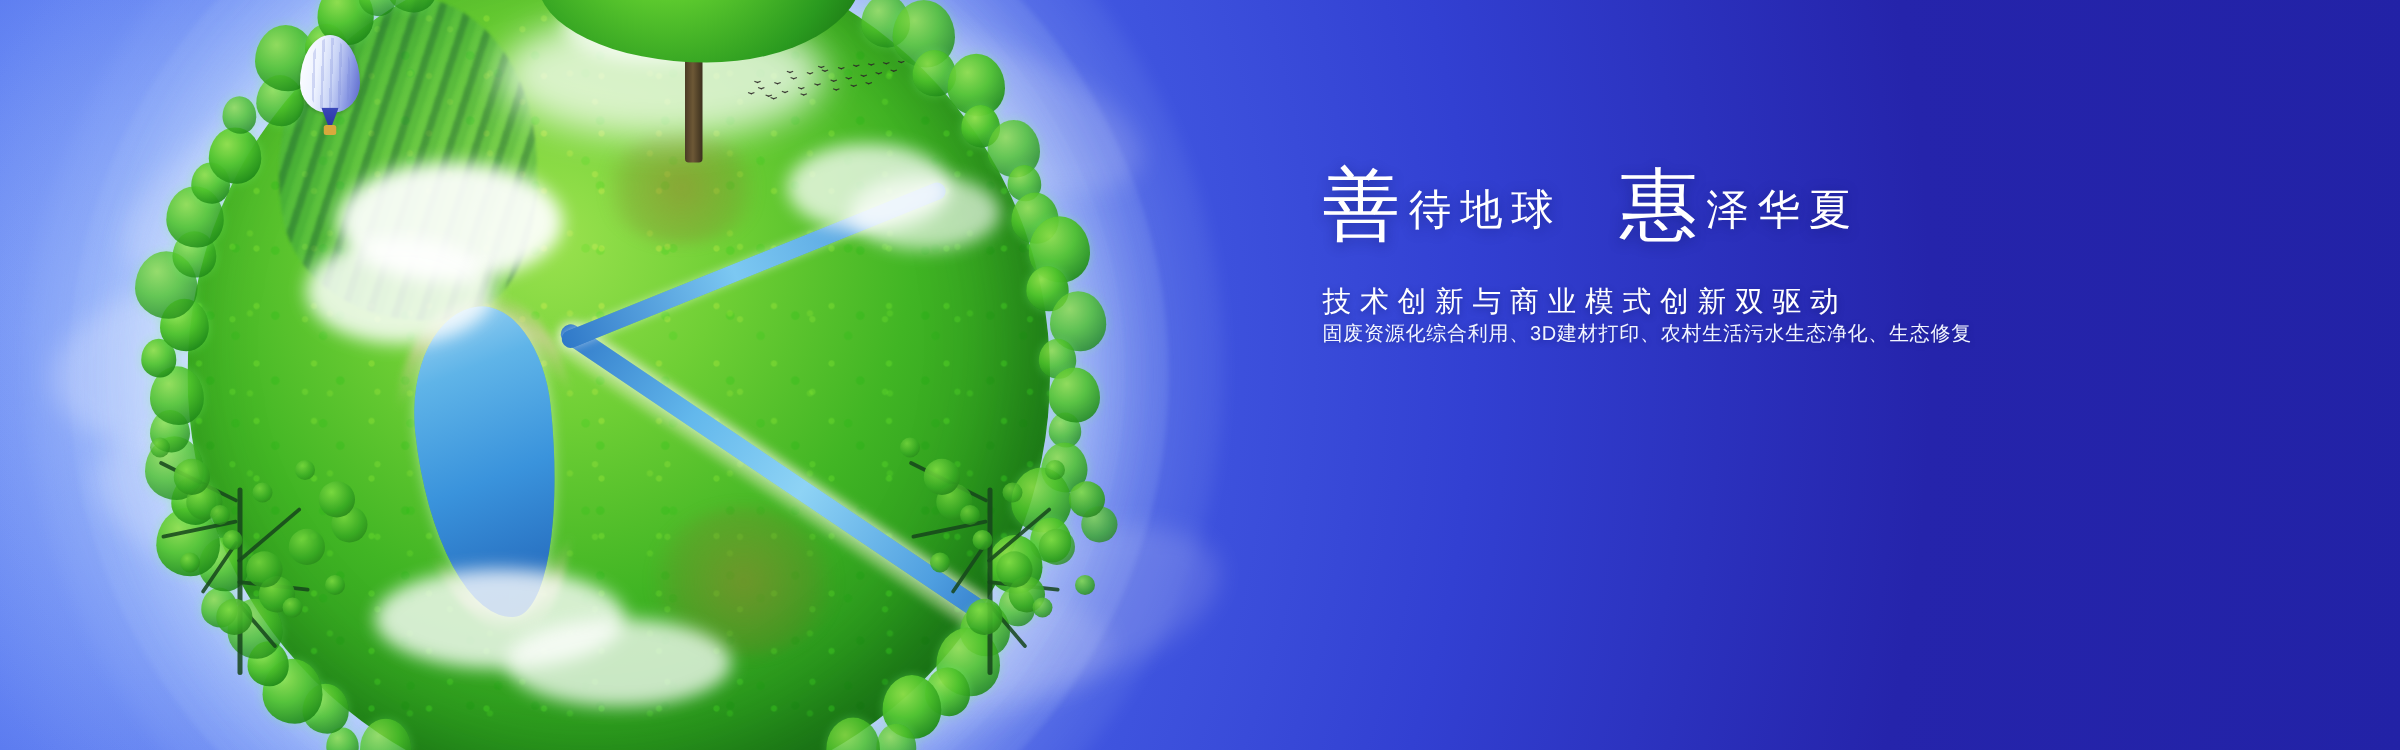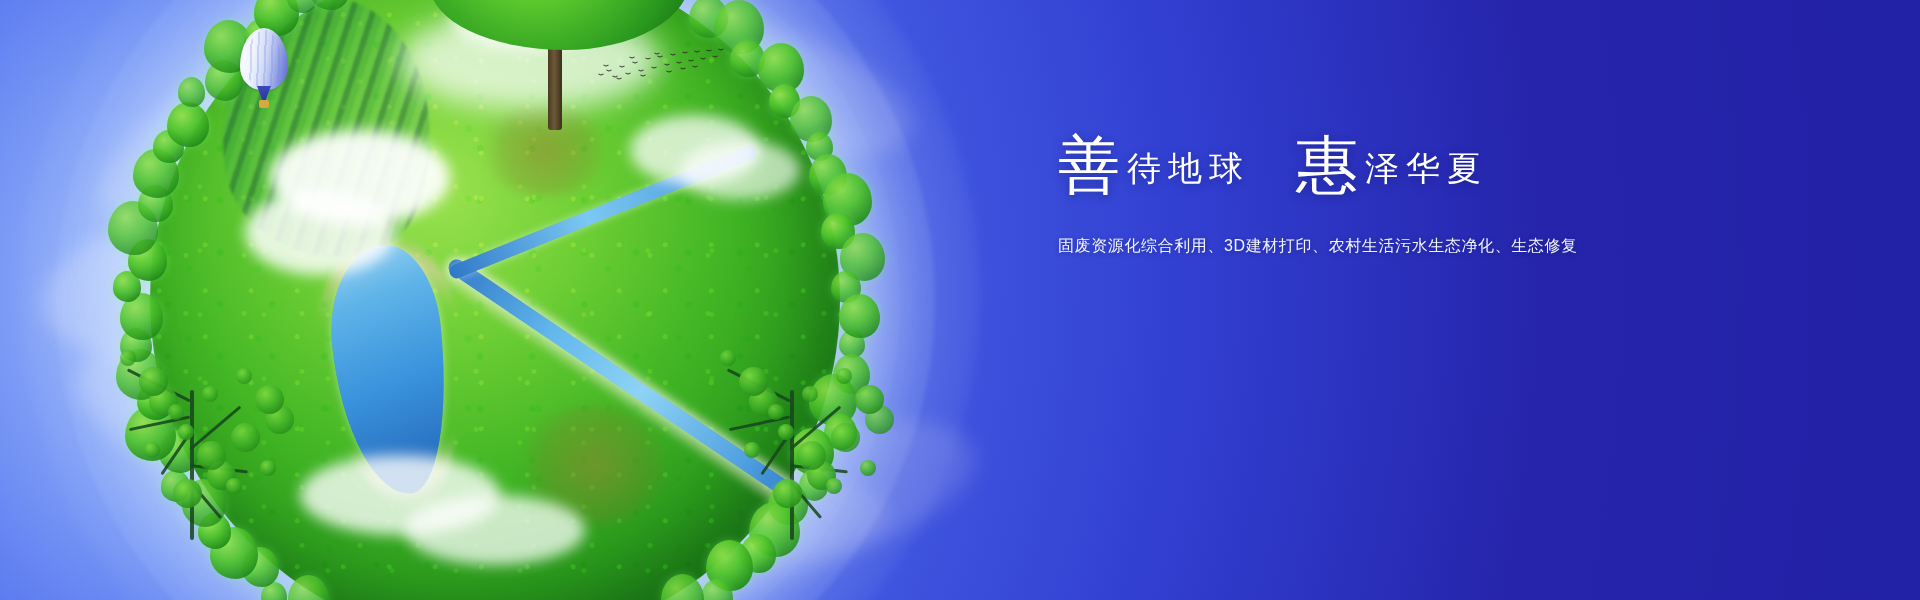--- a/index.html
+++ b/index.html
@@ -218,21 +218,20 @@
   }
   .hl-gap{display:inline-block;width:46px;}
 
   .subtitle{
     margin-top:8px;
     font-size:23px;letter-spacing:7px;font-weight:400;
     color:#ffffff;white-space:nowrap;
     text-shadow:0 1px 6px rgba(10,20,90,.45);
   }
   .desc{
-    margin-top:18px;
     font-size:16px;letter-spacing:.6px;color:#f2f5ff;white-space:nowrap;
     text-shadow:0 1px 5px rgba(10,20,90,.40);
   }
   .cta{
     display:inline-flex;align-items:center;justify-content:center;gap:9px;
     margin-top:30px;width:140px;height:42px;
     border:1px solid rgba(255,255,255,.95);
     color:#ffffff;background:transparent;
     font-size:15px;letter-spacing:1px;cursor:pointer;
     font-family:"Liberation Sans","DejaVu Sans",sans-serif;
@@ -548,18 +547,19 @@
   <div class="copy">
 
     <div class="headline">
       <span class="hl-big">善</span>
       <span class="hl-small">待地球</span>
       <span class="hl-gap"></span>
       <span class="hl-big">惠</span>
       <span class="hl-small">泽华夏</span>
     </div>
 
+    <div class="subtitle">技术创新与商业模式创新双驱动</div>
 
     <div class="desc">固废资源化综合利用、3D建材打印、农村生活污水生态净化、生态修复</div>
 
 
   </div>
 </div>
 
 </body></html>

